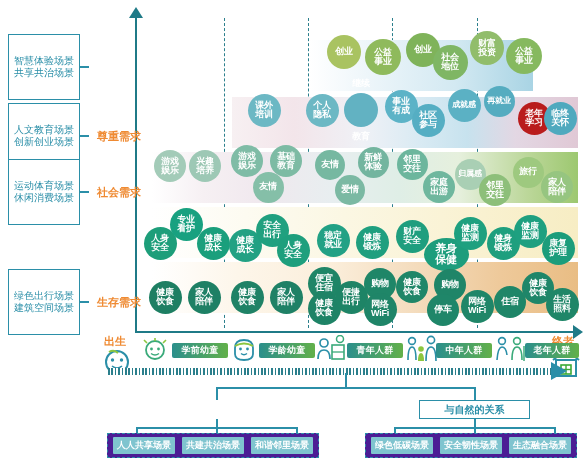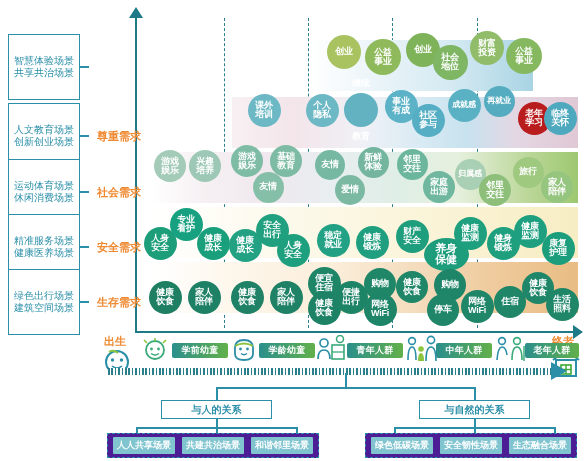--- a/index.html
+++ b/index.html
@@ -112,30 +112,20 @@
     <div class="need-box">
       <div>运动体育场景</div>
       <div>休闲消费场景</div>
     </div>
     <div class="need-conn"></div>
     <div class="need-name">
       <div>社会需求</div>
     </div>
   </div>
 
-  <div class="need-row" style="top:214px">
-    <div class="need-box">
-      <div>精准服务场景</div>
-      <div>健康医养场景</div>
-    </div>
-    <div class="need-conn"></div>
-    <div class="need-name">
-      <div>安全需求</div>
-    </div>
-  </div>
 
   <div class="need-row" style="top:269px">
     <div class="need-box">
       <div>绿色出行场景</div>
       <div>建筑空间场景</div>
     </div>
     <div class="need-conn"></div>
     <div class="need-name">
       <div>生存需求</div>
     </div>
@@ -440,21 +430,20 @@
        background:linear-gradient(to right,#2b8f8c,#62b04a);">老年人群</div>
 
   <div class="dotline"></div>
   <div class="dotarrow"></div>
 
   <div class="ln" style="left:345px; top:373px; width:1.5px; height:14px;"></div>
   <div class="ln" style="left:216px; top:387px; width:259px; height:1.5px;"></div>
   <div class="ln" style="left:216px; top:387px; width:1.5px; height:13px;"></div>
   <div class="ln" style="left:474px; top:387px; width:1.5px; height:13px;"></div>
 
-  <div class="relbox" style="left:161px; top:400px; width:111px; height:19px;">与人的关系</div>
   <div class="relbox" style="left:419px; top:400px; width:111px; height:19px;">与自然的关系</div>
 
   <div class="ln" style="left:216px; top:419px; width:1.5px; height:8px;"></div>
   <div class="ln" style="left:136px; top:427px; width:161px; height:1.5px;"></div>
   <div class="ln" style="left:136px; top:427px; width:1.5px; height:7px;"></div>
   <div class="ln" style="left:216px; top:427px; width:1.5px; height:7px;"></div>
   <div class="ln" style="left:296px; top:427px; width:1.5px; height:7px;"></div>
 
   <div class="dashgroup" style="left:107px; top:433px;">
     <span class="chip" style="background:#7fc4cf">人人共享场景</span>

